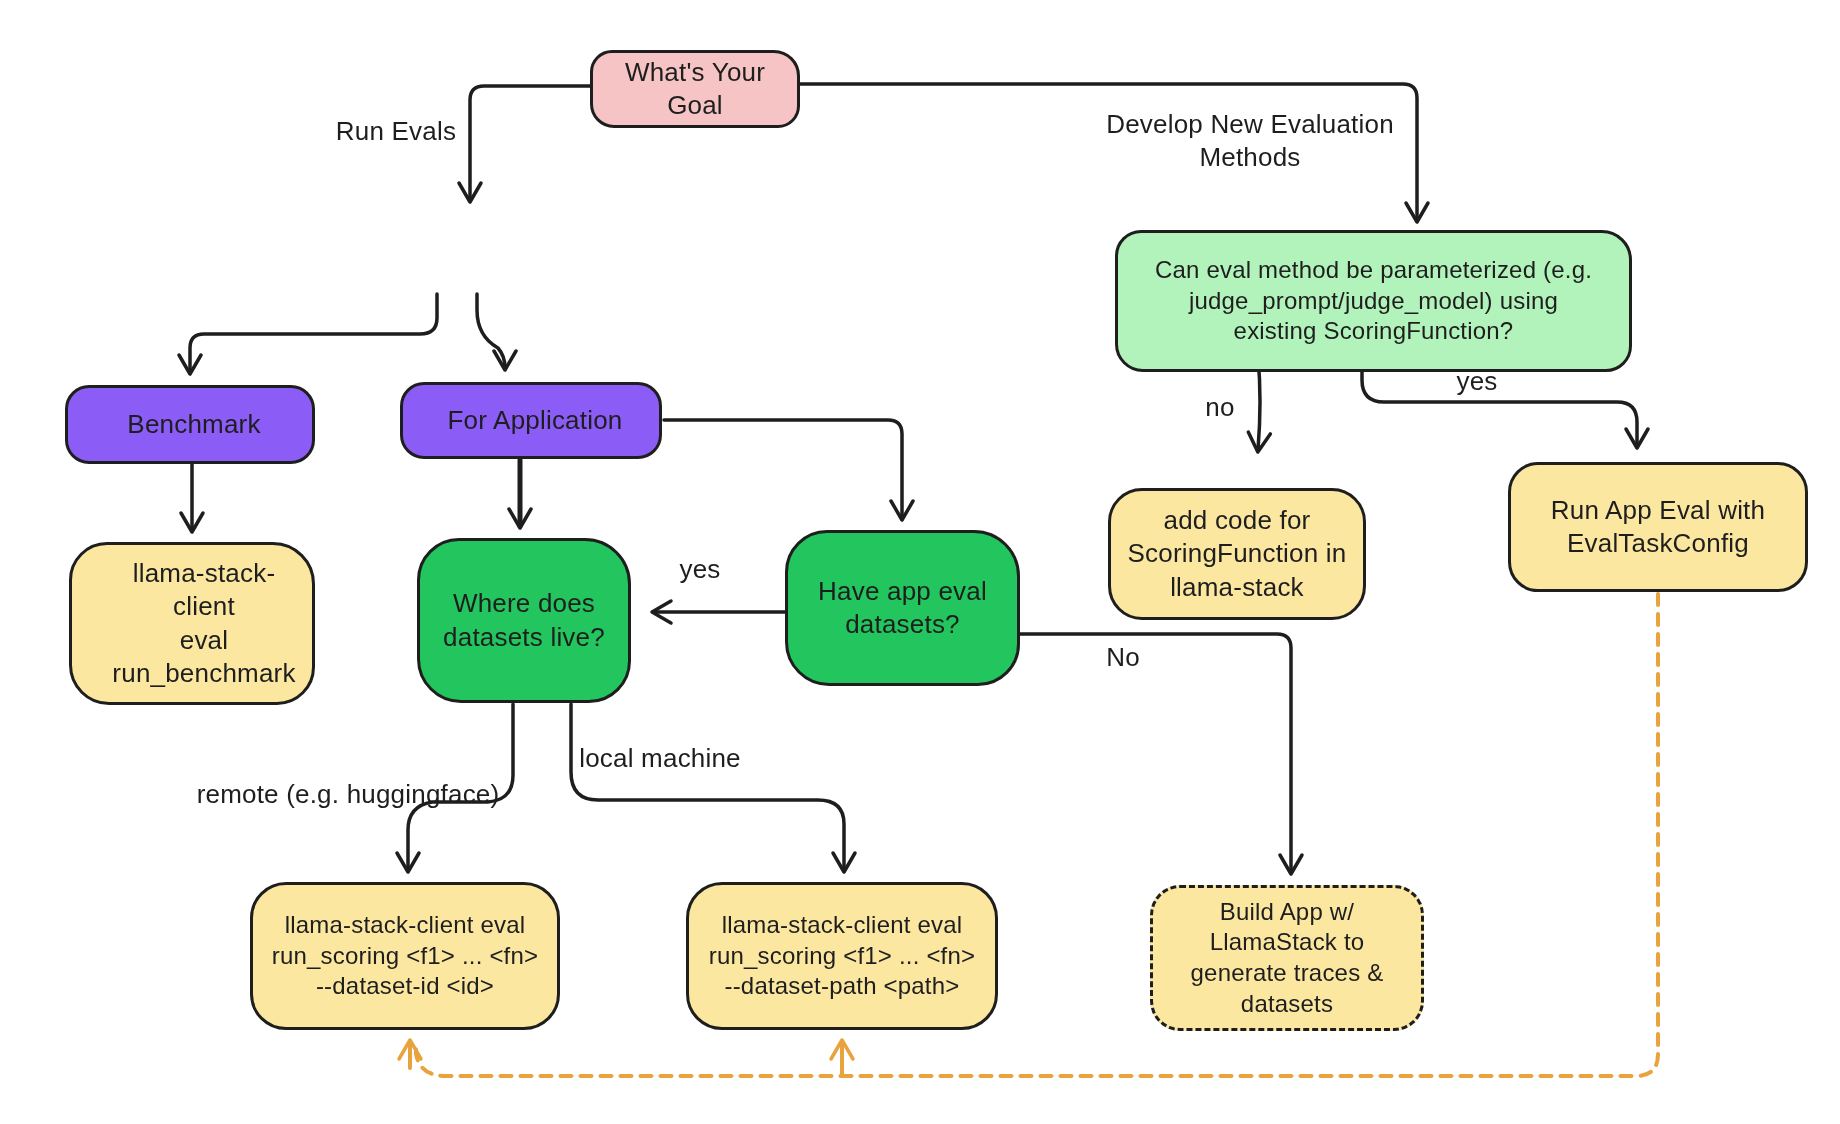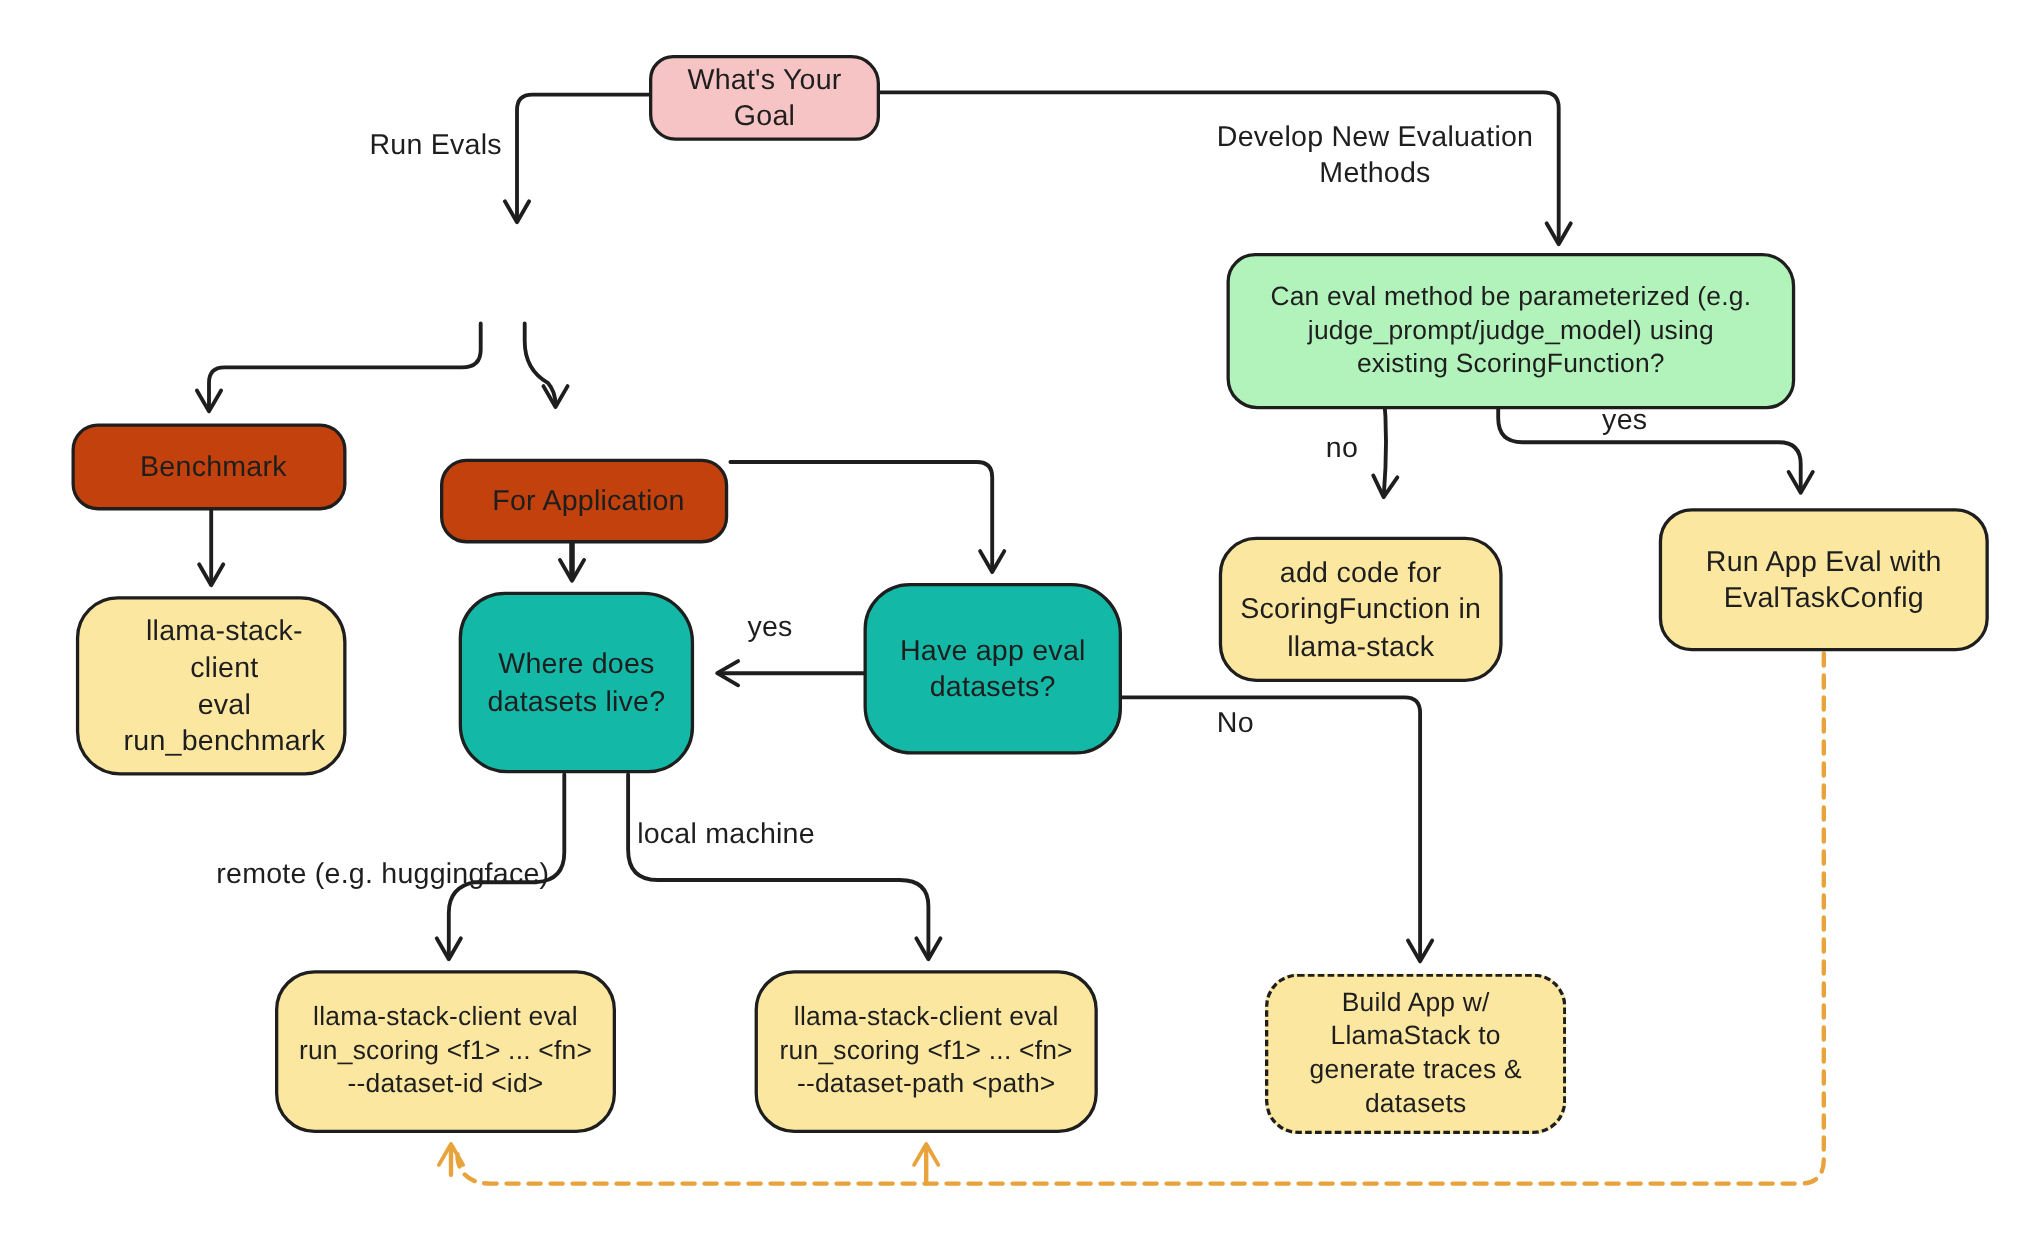--- a/index.html
+++ b/index.html
@@ -25,22 +25,22 @@
     font-size: 26px;
     line-height: 1.28;
     background: #ffffff;
     border-radius: 30px;
     padding: 4px 8px;
     letter-spacing: 0.2px;
   }
   .pink   { background: #f6c4c4; border-radius: 22px 26px 22px 24px; }
   .green  { background: #b2f2bb; border-radius: 26px 30px 26px 28px; }
   .yellow { background: #fbe7a0; border-radius: 38px 42px 38px 40px; }
-  .blue   { background: #14b8a6; border-radius: 42px 46px 42px 44px; }
-  .white  { background: #c2410c; border-radius: 24px; padding-left: 16px; }
+  .blue   { background: #22c55e; border-radius: 42px 46px 42px 44px; }
+  .white  { background: #8b5cf6; border-radius: 24px; padding-left: 16px; }
   .dashed { border-style: dashed; }
   .small  { font-size: 24px; }
   .edge-label {
     position: absolute;
     transform: translate(-50%, -50%);
     font-size: 26px;
     line-height: 1.25;
     text-align: center;
     white-space: pre-line;
     letter-spacing: 0.2px;
@@ -87,21 +87,21 @@
   <div class="node pink" style="left:590px; top:50px;  width:210px; height:78px;">What's Your
 Goal</div>
 
 
   <div class="node green small" style="left:1115px; top:230px; width:517px; height:142px;">Can eval method be parameterized (e.g.
 judge_prompt/judge_model) using
 existing ScoringFunction?</div>
 
   <div class="node white" style="left:65px;  top:385px; width:250px; height:79px;">Benchmark</div>
 
-  <div class="node white" style="left:400px; top:382px; width:262px; height:77px;margin-top:35px;">For Application</div>
+  <div class="node white" style="left:400px; top:382px; width:262px; height:77px;">For Application</div>
 
   <div class="node yellow" style="left:69px; top:542px; width:246px; height:163px;padding-left:32px;">llama-stack-client
 eval run_benchmark</div>
 
   <div class="node blue" style="left:417px; top:538px; width:214px; height:165px;">Where does
 datasets live?</div>
 
   <div class="node blue" style="left:785px; top:530px; width:235px; height:156px;">Have app eval
 datasets?</div>
 

